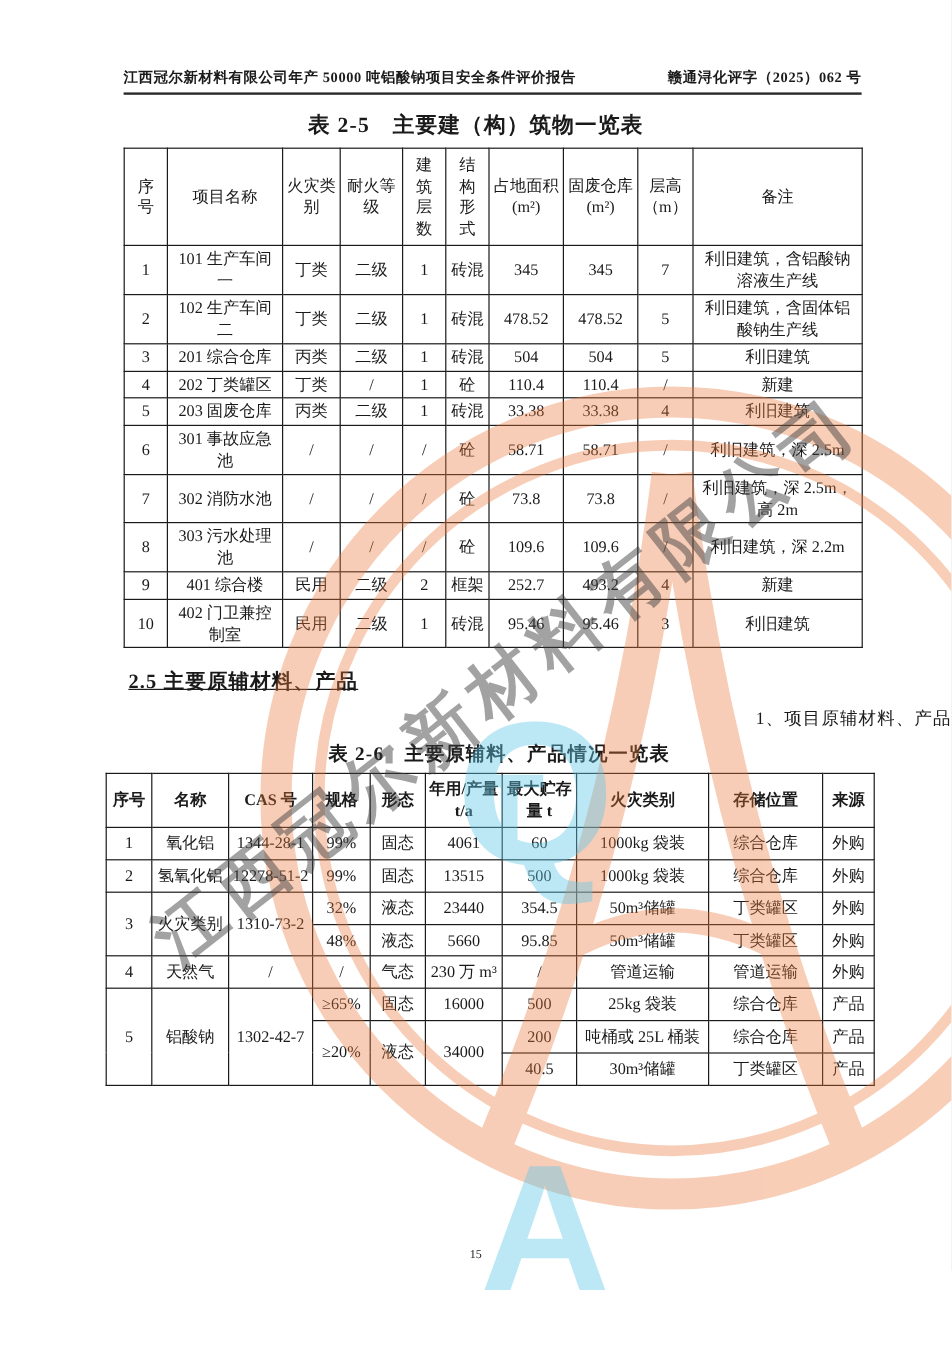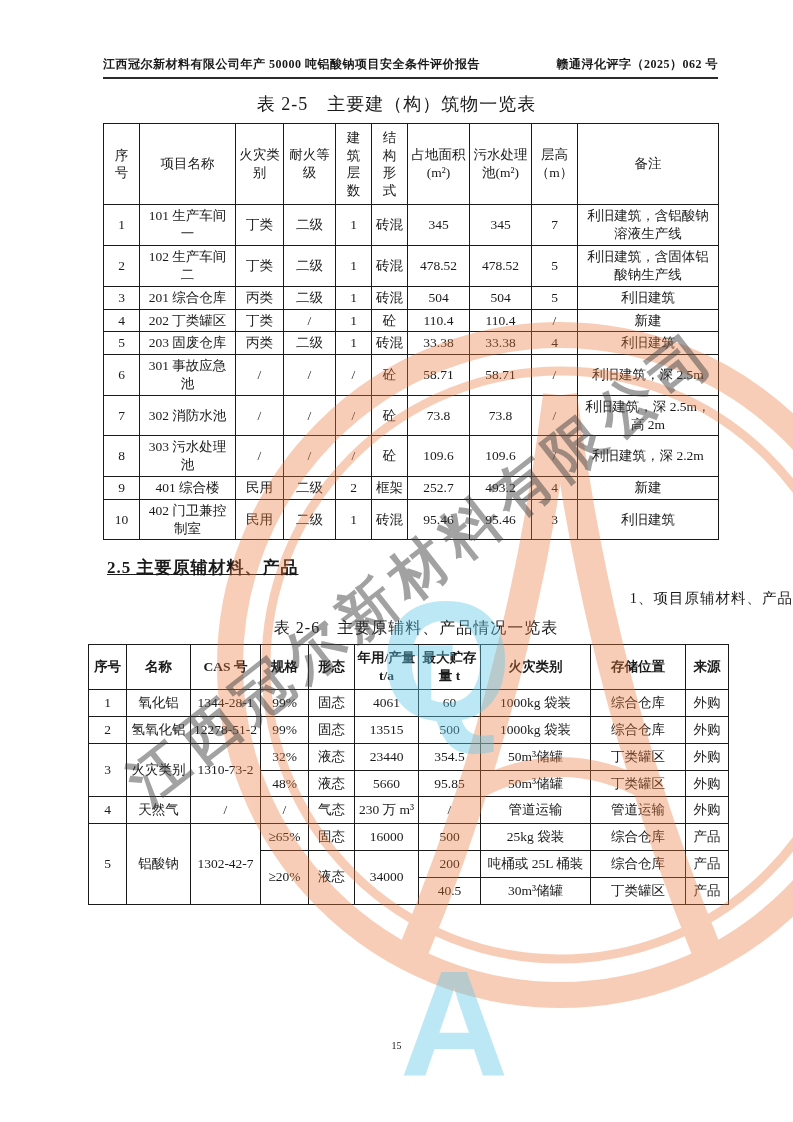--- a/index.html
+++ b/index.html
@@ -16,21 +16,21 @@
   .doc-header{
     margin:56px 75px 0 103px;
     display:flex;justify-content:space-between;align-items:flex-end;
     border-bottom:2px solid #2b2b2b;
     padding-bottom:4px;
     font-size:12px;font-weight:bold;letter-spacing:.5px;
   }
   
   .tbl-title{
     text-align:center;
-    font-size:18px;font-weight:normal;
+    font-size:18px;font-weight:bold;
     margin:13px 0 7px 0;
     letter-spacing:1px;
   }
   .tbl-title.small{font-size:16px;margin:10px 0 5px 0;padding-left:39px;}
   
   table{border-collapse:collapse;table-layout:fixed;}
   .t25{margin-left:103px;width:615px;}
   .t26{margin-left:88px;width:640px;}
   th,td{
     border:1.5px solid #1a1a1a;
@@ -91,21 +91,21 @@
     </colgroup>
     <tbody>
         <tr>
       <th><span class="v">序号</span></th>
       <th>项目名称</th>
       <th>火灾类别</th>
       <th>耐火等级</th>
       <th><span class="v">建筑层数</span></th>
       <th><span class="v">结构形式</span></th>
       <th>占地面积(m²)</th>
-      <th>污水处理池(m²)</th>
+      <th>固废仓库(m²)</th>
       <th>层高（m）</th>
       <th>备注</th>
     </tr>
     <tr>
       <td>1</td>
           <td>101 生产车间一</td>
           <td>丁类</td>
           <td>二级</td>
           <td>1</td>
           <td>砖混</td>

